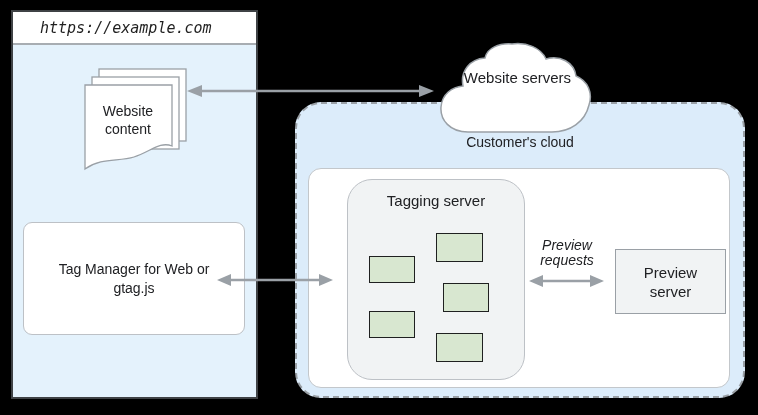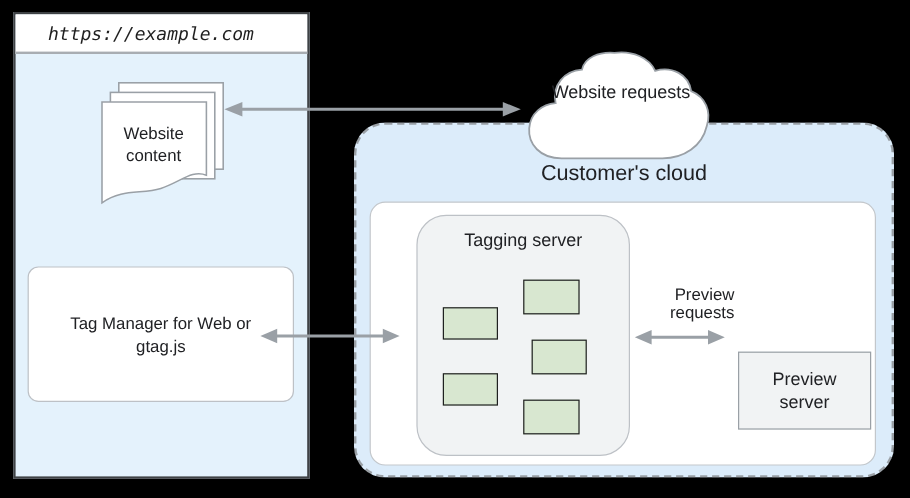--- a/index.html
+++ b/index.html
@@ -12,38 +12,38 @@
   .browser{left:11px;top:10px;width:247px;height:389px;box-sizing:border-box;
     border:2px solid #3f4245;background:#e4f2fc;}
   .titlebar{height:33px;box-sizing:border-box;background:#ffffff;
     border-bottom:2px solid #a8adb2;display:flex;align-items:center;padding-left:27px;}
   .url{font-family:"DejaVu Sans Mono","Liberation Mono",monospace;font-style:italic;
     font-size:15px;color:#1f1f1f;white-space:nowrap;}
   
   .customer-cloud{left:295px;top:102px;width:450px;height:296px;box-sizing:border-box;
     background:#dcecfa;border:2px dashed #9aa0a6;border-radius:26px;}
   .customer-cloud-label{left:295px;top:134px;width:450px;text-align:center;
-    font-size:18px;color:#202124;}
+    font-size:14px;color:#202124;}
   .inner-box{left:308px;top:168px;width:422px;height:220px;box-sizing:border-box;
     background:#ffffff;border:1.5px solid #c3c7cb;border-radius:13px;}
   .tagging-box{left:347px;top:179px;width:178px;height:201px;box-sizing:border-box;
     background:#f1f3f4;border:1.5px solid #bdc1c6;border-radius:25px;}
   .tagging-label{left:347px;top:192px;width:178px;text-align:center;font-size:15px;}
   .server-node{box-sizing:border-box;background:#d8e7d0;border:1.5px solid #1f2020;}
   .node1{left:436px;top:233px;width:47px;height:29px;}
   .node2{left:369px;top:256px;width:46px;height:27px;}
   .node3{left:443px;top:283px;width:46px;height:29px;}
   .node4{left:369px;top:311px;width:46px;height:27px;}
   .node5{left:436px;top:333px;width:47px;height:29px;}
   
-  .preview-requests{left:522px;top:238px;width:90px;text-align:right;
-    font-size:14px;line-height:15px;}
+  .preview-requests{left:522px;top:238px;width:90px;text-align:center;
+    font-size:14px;line-height:15px;font-style:italic;}
   .preview-server{left:615px;top:249px;width:111px;height:65px;box-sizing:border-box;
     background:#f1f3f4;border:1px solid #9aa0a6;display:flex;align-items:center;
-    justify-content:center;text-align:center;margin-top:44px;}
+    justify-content:center;text-align:center;}
   .preview-server span{font-size:15px;line-height:19px;width:80px;display:inline-block;}
   
   .cloud-svg{left:436px;top:42px;}
   .cloud-label{left:455px;top:68px;width:125px;text-align:center;
     font-size:15px;line-height:20px;}
   
   .docstack-svg{left:80px;top:62px;}
   .doc-label{left:88px;top:102px;width:80px;text-align:center;
     font-size:14px;line-height:18px;}
   
@@ -99,21 +99,21 @@
              C 14 90, 4 78, 5 65
              C 6 52, 16 45, 27 44
              C 24 29, 34 17, 49 16
              C 51 6, 63 1, 76 2
              C 91 0, 105 6, 110 17
              C 124 13, 138 20, 140 34
              C 152 39, 157 51, 153 63
              C 149 80, 134 90, 116 90
              Z" fill="#ffffff" stroke="#9aa0a6" stroke-width="1.5"></path>
   </svg>
-  <div class="abs cloud-label">Website requests</div>
+  <div class="abs cloud-label">Website servers</div>
 
   <svg class="abs arrows" width="758" height="415" viewBox="0 0 758 415">
     <g fill="#9aa0a6" stroke="#9aa0a6">
       <line x1="199" y1="91" x2="422" y2="91" stroke-width="2.5"></line>
       <polygon points="187,91 202,85 202,97" stroke="none"></polygon>
       <polygon points="434,91 419,85 419,97" stroke="none"></polygon>
     </g>
     <g fill="#9aa0a6" stroke="#9aa0a6">
       <line x1="229" y1="280" x2="321" y2="280" stroke-width="2.5"></line>
       <polygon points="217,280 231,274 231,286" stroke="none"></polygon>

